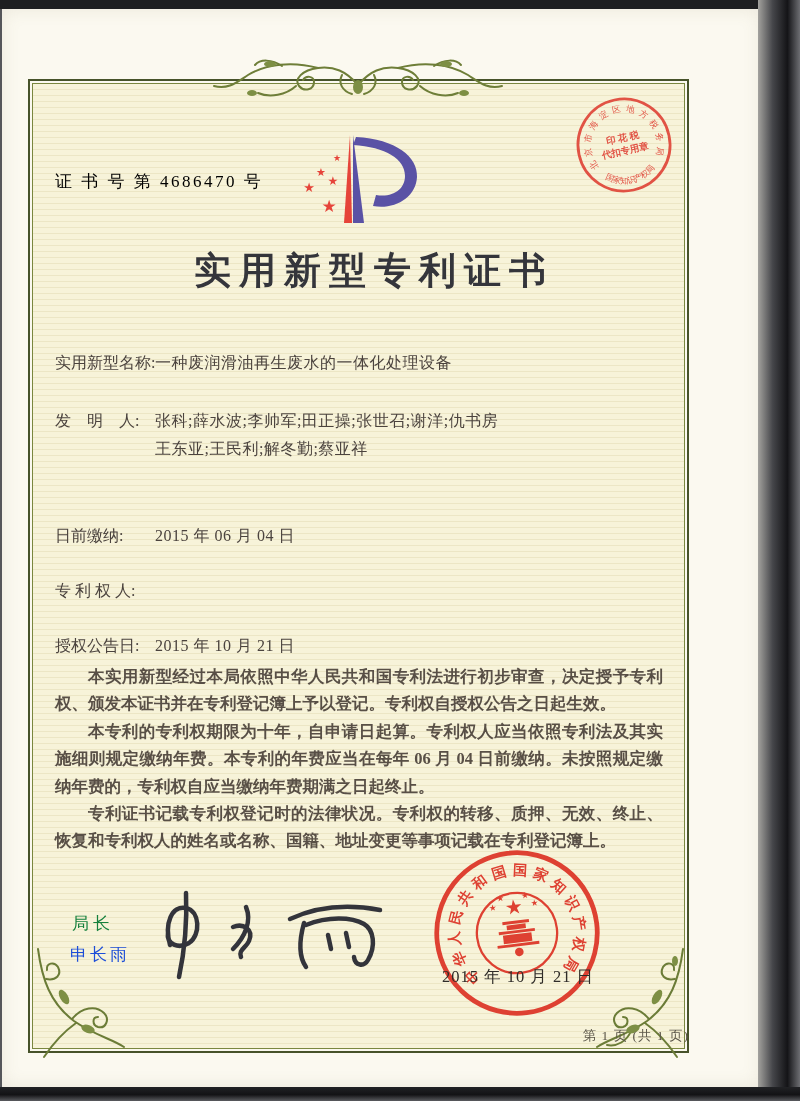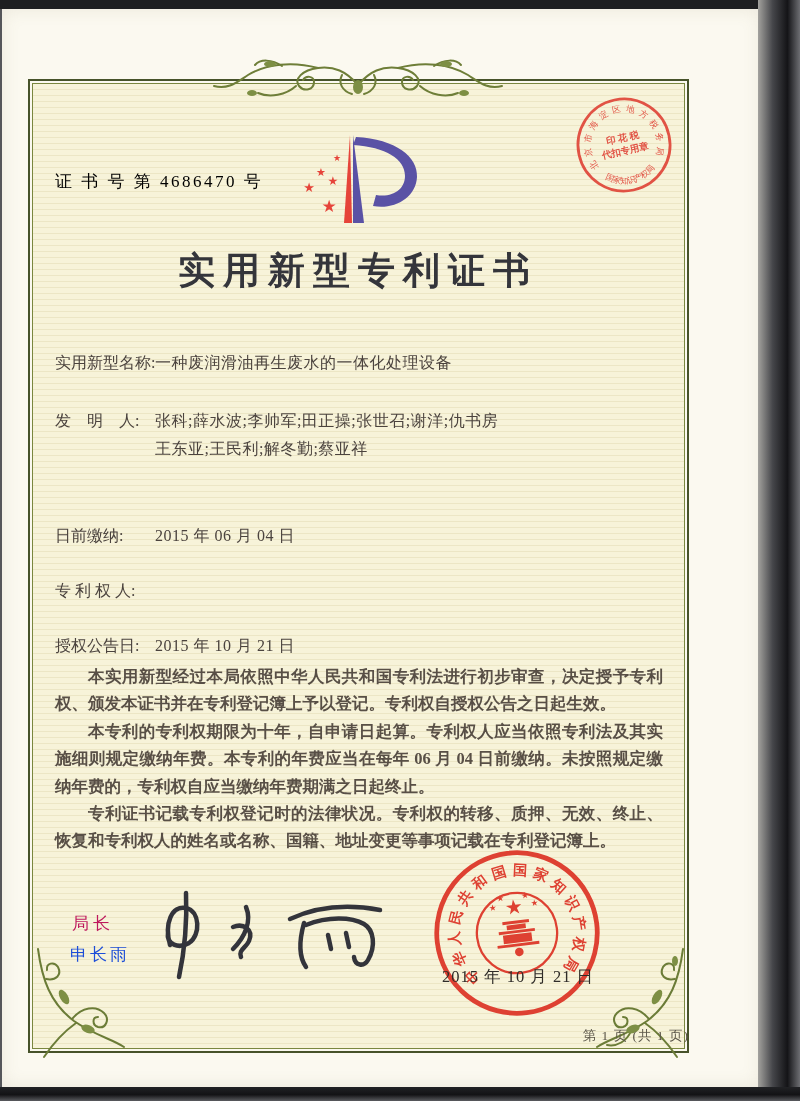--- a/index.html
+++ b/index.html
@@ -19,28 +19,28 @@
   .paper{left:2px;top:9px;width:758px;height:1078px;background:#fbf9f0;
     box-shadow:inset 0 0 18px rgba(120,110,70,.12);}
   
   .frame{left:26px;top:70px;width:661px;height:974px;border:2.5px solid #47532a;box-sizing:border-box;}
   .frame-inner{position:absolute;inset:2px;border:1px solid #7a873f;
     background:repeating-linear-gradient(180deg,#f7f3d9 0px,#f7f3d9 5px,#ece6c5 5px,#ece6c5 6px);}
   .content{left:0;top:0;width:758px;height:1078px;z-index:2;}
   
   .certno{left:53px;top:131px;font-size:17px;letter-spacing:2.5px;color:#000000;white-space:nowrap;margin-top:30px;}
   .title{left:26px;top:237px;width:660px;text-align:center;font-size:37px;font-weight:bold;
-    letter-spacing:8px;color:#34353b;white-space:nowrap;}
+    letter-spacing:8px;color:#34353b;white-space:nowrap;padding-left:16px;}
   .row{left:53px;display:flex;font-size:16px;color:#4b433e;white-space:nowrap;line-height:28px;}
   .row .lbl{width:100px;flex:0 0 100px;}
   .row .val{letter-spacing:.5px;}
   .paras{left:53px;top:654px;width:608px;font-size:16.5px;line-height:27.4px;color:#584f46;
     text-align:justify;}
   .paras p{margin:0;text-indent:2em;font-weight:bold;}
-  .sig-title{left:70px;top:903px;font-size:17px;letter-spacing:4px;color:#be185d;}
+  .sig-title{left:70px;top:903px;font-size:17px;letter-spacing:4px;color:#15803d;}
   .sig-name{left:68px;top:934px;font-size:17px;letter-spacing:3px;color:#1d4ed8;}
   .signature-svg{left:140px;top:878px;z-index:3;}
   .footer{left:26px;top:1018px;width:661px;text-align:right;font-size:13.5px;
     letter-spacing:1px;color:#5c574a;}
   
   .logo{left:288px;top:120px;width:140px;height:102px;}
   
   .tax-stamp{left:572px;top:86px;width:100px;height:100px;transform:rotate(-12deg);opacity:.93;z-index:3;}
   
   .seal{left:429px;top:838px;width:172px;height:172px;transform:rotate(-7deg);opacity:.94;z-index:3;}

